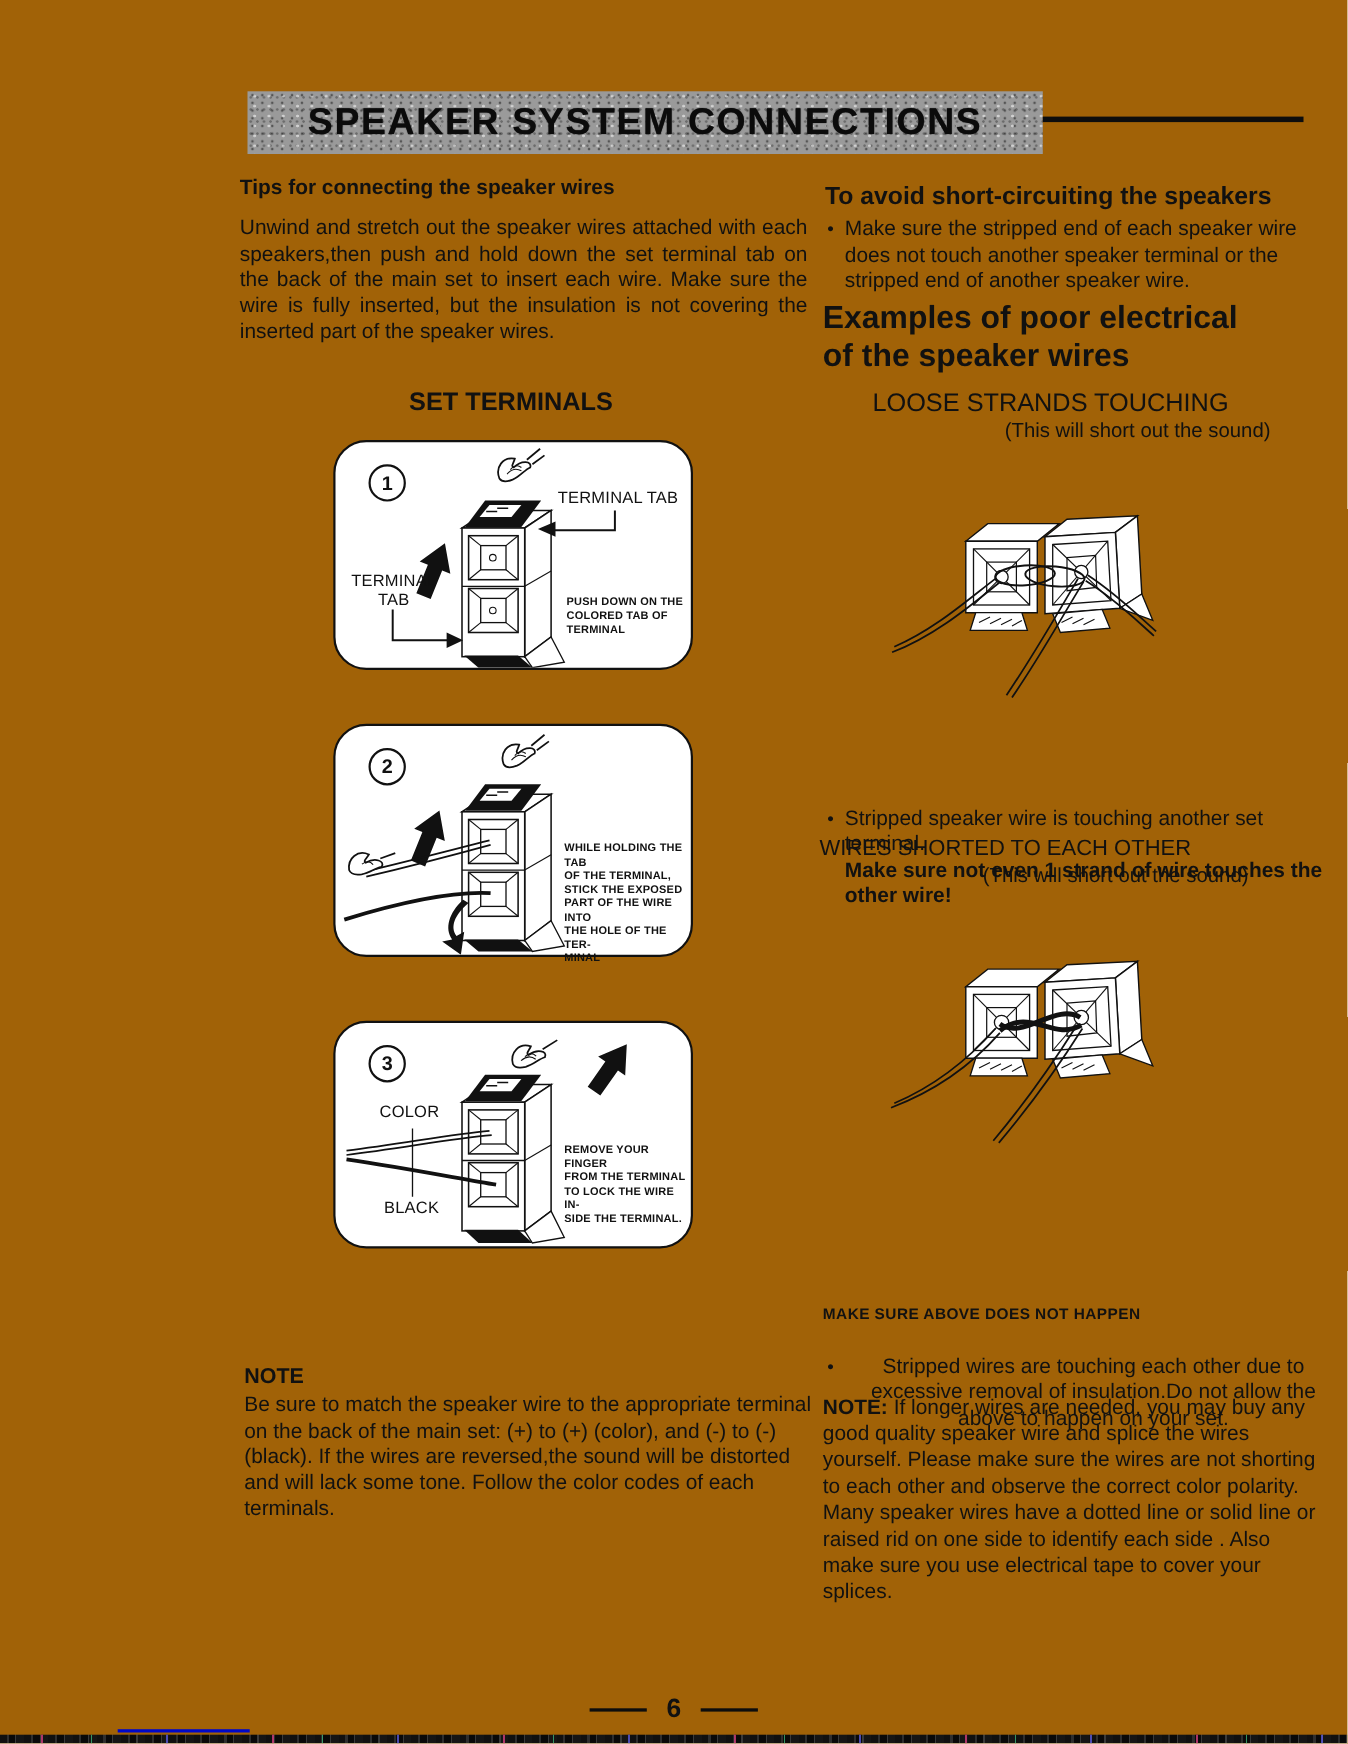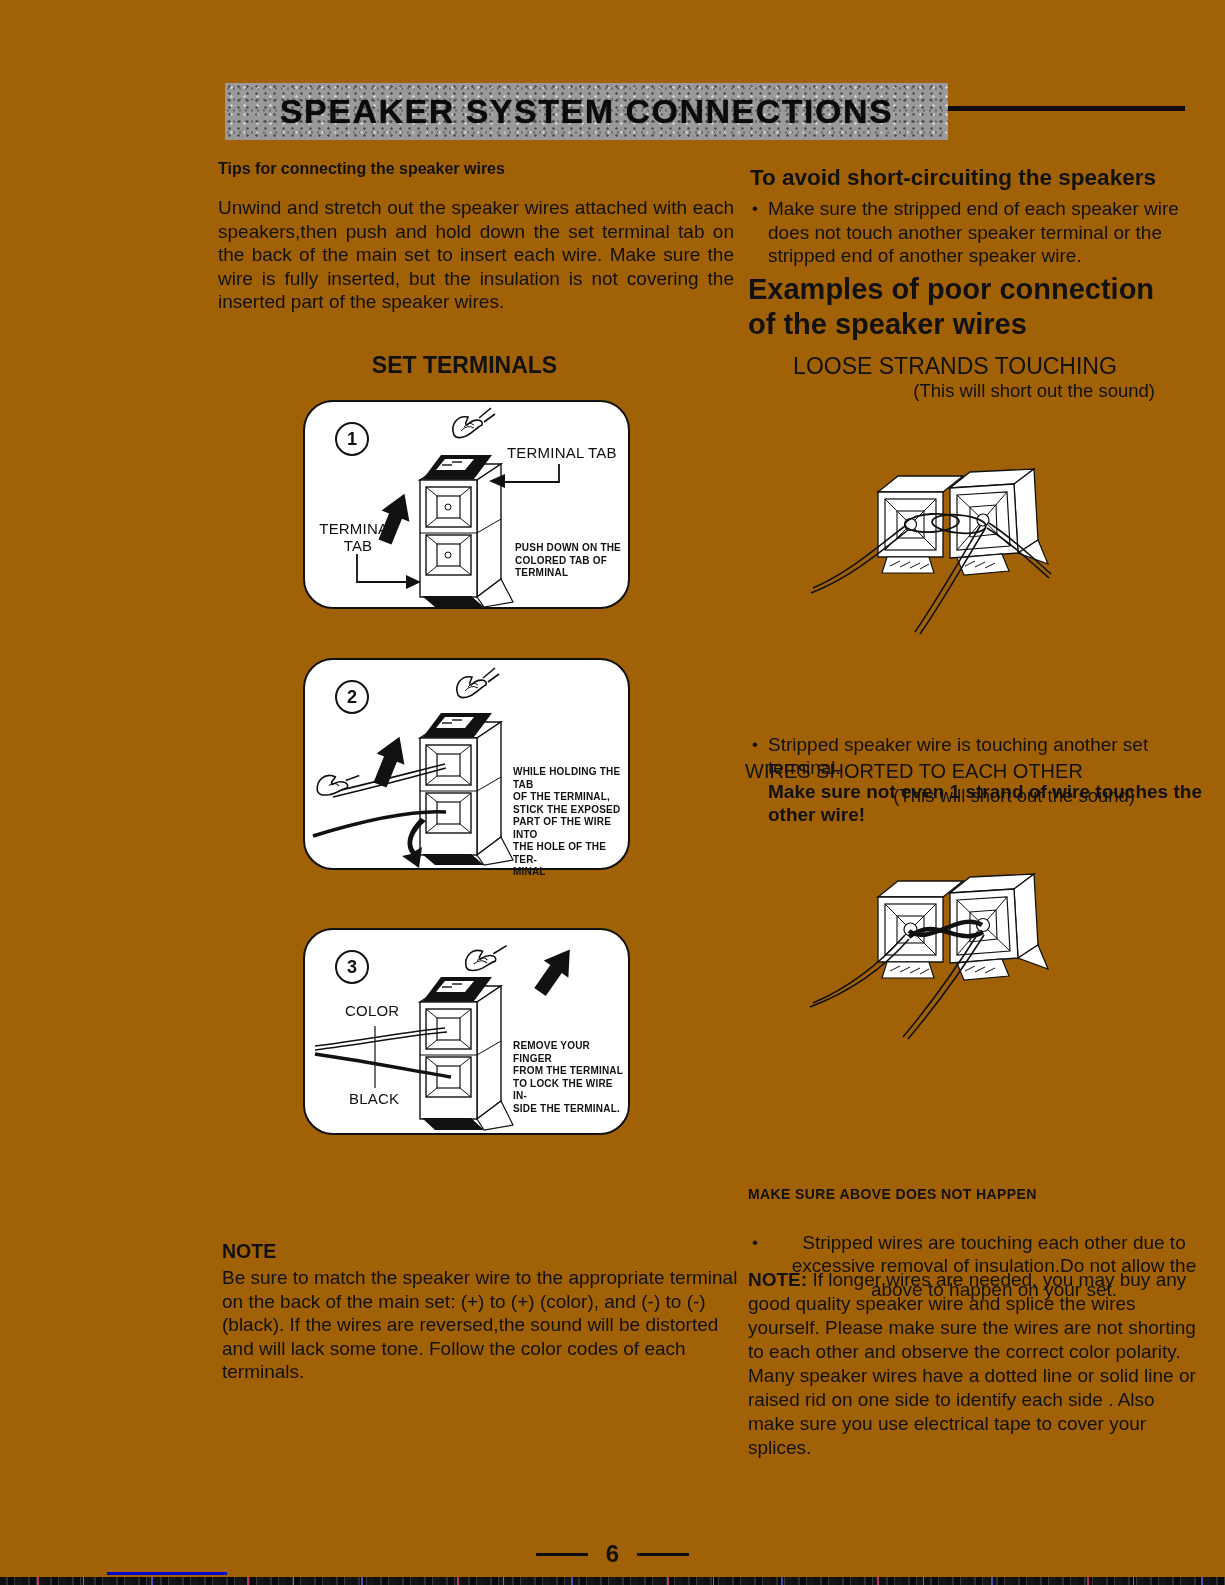--- a/index.html
+++ b/index.html
@@ -21,21 +21,21 @@
     background-size:9px 7px,13px 9px,6px 11px;
     display:flex;align-items:center;justify-content:center;
   }
   #banner .title{
     font-size:34px;font-weight:bold;letter-spacing:1.5px;color:#0b0b0b;
     text-shadow:0 0 1px #222;
   }
   #banner-rule{left:948px;top:106px;width:237px;height:5px;background:#0d0d0d;}
 
   
-  .h-section{font-weight:bold;font-size:16px;}
+  .h-section{font-weight:bold;font-size:19px;}
   .body-text{font-size:19px;line-height:23.5px;}
   .justify{text-align:justify;}
   #tips-heading{left:218px;top:160px;}
   #tips-body{left:218px;top:196px;width:516px;}
   #avoid-heading{left:750px;top:165px;font-size:22.5px;}
   .bullet{padding-left:16px;position:relative;}
   .bullet::before{content:"•";position:absolute;left:0;top:0;font-size:17px;}
   #avoid-bullet{left:752px;top:197px;width:452px;}
   #examples-heading{left:748px;top:272px;font-size:29px;font-weight:bold;line-height:35px;}
   #set-terminals{left:303px;top:352px;width:323px;text-align:center;font-size:23px;font-weight:bold;}
@@ -89,21 +89,21 @@
   <div id="banner" class="abs">
     <span class="title">SPEAKER SYSTEM CONNECTIONS</span>
   </div>
   <div id="banner-rule" class="abs"></div>
 
   <div id="tips-heading" class="abs h-section">Tips for connecting the speaker wires</div>
   <div id="tips-body" class="abs body-text justify">Unwind and stretch out the speaker wires attached with each speakers,then push and hold down the set terminal tab on the back of the main set to insert each wire. Make sure the wire is fully inserted, but the insulation is not covering the inserted part of the speaker wires.</div>
 
   <div id="avoid-heading" class="abs h-section">To avoid short-circuiting the speakers</div>
   <div id="avoid-bullet" class="abs body-text bullet">Make sure the stripped end of each speaker wire does not touch another speaker terminal or the stripped end of another speaker wire.</div>
-  <div id="examples-heading" class="abs preline">Examples of poor connection
+  <div id="examples-heading" class="abs preline">Examples of poor electrical
 of the speaker wires</div>
 
   <div id="set-terminals" class="abs">SET TERMINALS</div>
   <div id="loose-heading" class="abs">LOOSE STRANDS TOUCHING</div>
   <div id="loose-sub" class="abs">(This will short out the sound)</div>
 
   <div id="box1" class="abs step-box">
     <div class="step-num">1</div>
     <svg class="step-svg" viewBox="0 0 323 205">
 

